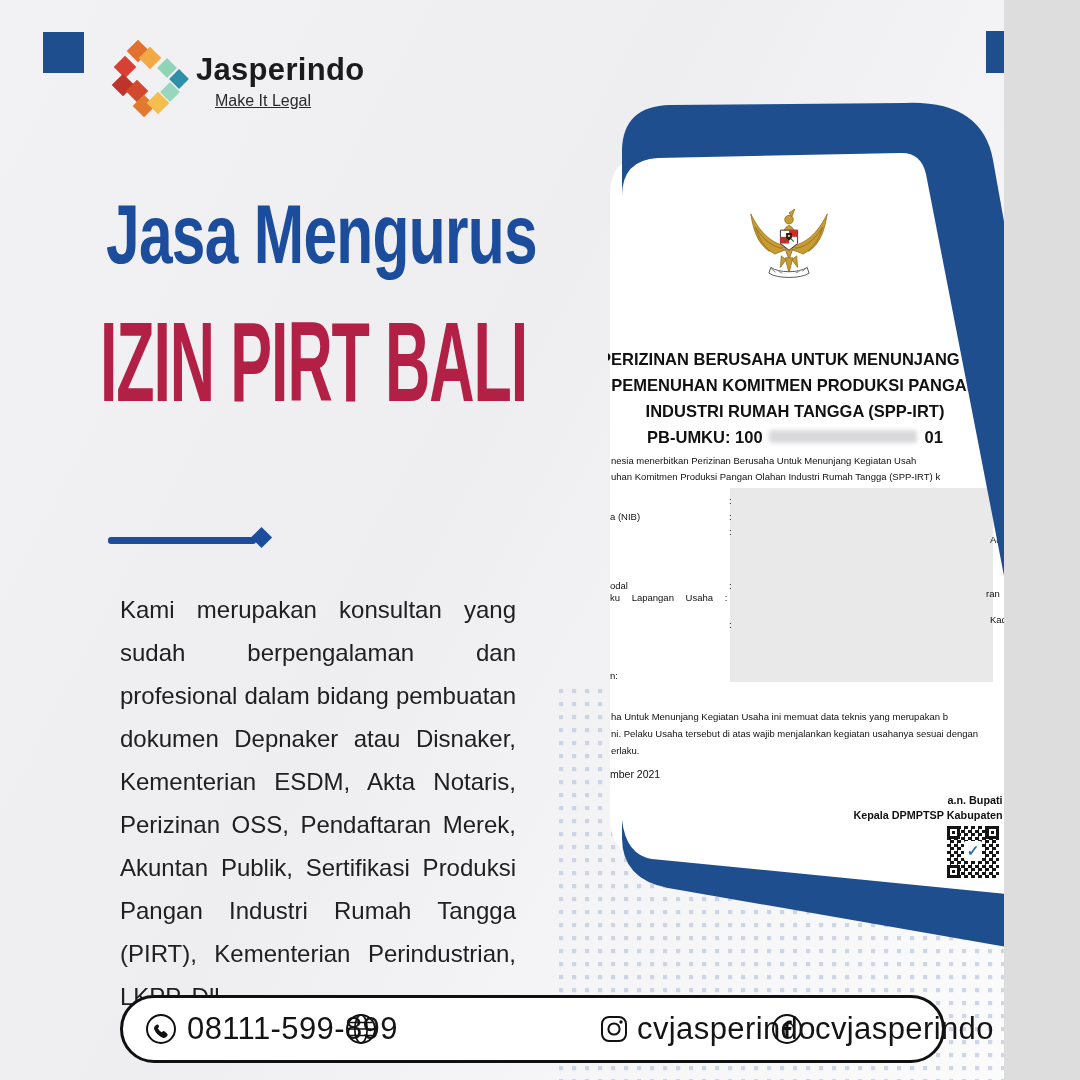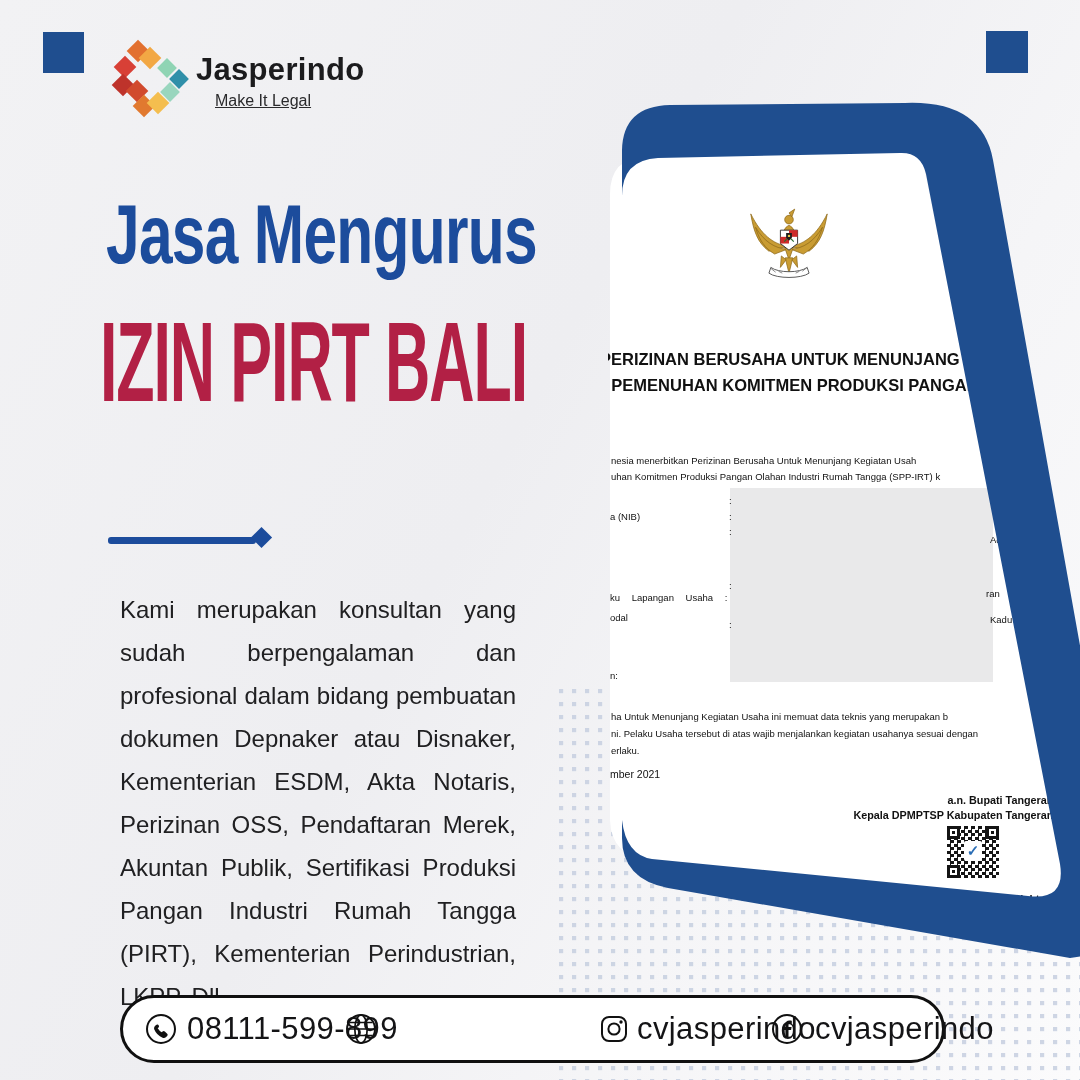--- a/index.html
+++ b/index.html
@@ -2,21 +2,21 @@
 <html><head>
 <meta charset="utf-8">
 <style>
   :root{
     --c-blue:#1F4E8F; --c-heading-blue:#1C4C9C; --c-heading-red:#B22045;
     --c-dot:#C6CFE0; --c-ink:#1C1C1E;
   }
   html,body{margin:0;padding:0;}
   body{font-family:"Liberation Sans",sans-serif;background:#ddd;}
   #canvas{
-    position:relative;width:1080px;height:1080px;overflow:hidden;
+    position:relative;width:1004px;height:1080px;overflow:hidden;
     background:linear-gradient(118deg,#f2f2f4 0%,#eeeef1 45%,#f5f5f7 70%,#fbfbfc 100%);
   }
   .abs{position:absolute;}
 
   
   .corner-square{position:absolute;background:var(--c-blue);}
   #sq-left{left:43px;top:32px;width:41px;height:41px;}
   #sq-right{left:986px;top:31px;width:42px;height:42px;}
 
   
@@ -51,21 +51,21 @@
   #cert-title-2{top:402px;}
   #cert-pbline{top:428px;left:600px;width:390px;text-align:center;font-size:16.5px;font-weight:700;white-space:nowrap;}
   .blur-strip{display:inline-block;width:148px;height:13px;background:#d9d9db;filter:blur(2px);border-radius:2px;vertical-align:baseline;margin:0 8px 0 6px;}
   .cert-small{font-size:9.5px;white-space:nowrap;}
   #cert-intro-0{left:611px;top:455px;}
   #cert-intro-1{left:611px;top:471px;}
   .colon{left:729px;font-size:9.5px;}
   #colon-r0{top:495px;}#colon-r1{top:511px;}#colon-r2{top:526px;}
   #colon-r3{top:580px;}#colon-r5{top:619px;}
   #field-nib{left:610px;top:511px;}
-  #field-modal{left:610px;top:612px;}
+  #field-modal{left:610px;top:580px;}
   #field-kbli{left:610px;top:592px;word-spacing:9px;}
   #field-note{left:610px;top:670px;}
   #frag-0{left:996px;top:518px;}
   #frag-1{left:990px;top:534px;}
   #frag-2{left:986px;top:588px;}
   #frag-3{left:990px;top:614px;text-align:right;}
   #redaction-box{left:730px;top:488px;width:263px;height:194px;background:#e9e9ea;}
   #cert-body-0{left:611px;top:711px;}
   #cert-body-1{left:611px;top:728px;}
   #cert-body-2{left:611px;top:745px;text-align:center;}
@@ -174,20 +174,22 @@
         <path d="M42 36 L48 36 L48 41 L45 44 L42 41 Z" fill="#1c1c1c"></path>
         <circle cx="45" cy="39" r="1.3" fill="#E7C64B"></circle>
         <path d="M47 42 l3 3 M43 42 l-3 3" stroke="#2c6e31" stroke-width="1.2"></path>
       </g>
       <path d="M24 78 C32 84 58 84 66 78 L64 72 C56 78 34 78 26 72 Z" fill="#fff" stroke="#555" stroke-width="1"></path>
       <path d="M26 73 l5 4 M34 76 l4 2 M52 78 l4 -2 M59 76 l5 -4" stroke="#777" stroke-width="0.9" fill="none"></path>
     </svg>
 
     <div class="abs cert-title-line" id="cert-title-0">PERIZINAN BERUSAHA UNTUK MENUNJANG KEGIATAN USAHA</div>
     <div class="abs cert-title-line" id="cert-title-1">PEMENUHAN KOMITMEN PRODUKSI PANGAN</div>
+    <div class="abs cert-title-line" id="cert-title-2">INDUSTRI RUMAH TANGGA (SPP-IRT)</div>
+    <div class="abs" id="cert-pbline"><span>PB-UMKU: 100</span><span class="blur-strip"></span><span>01</span></div>
 
     <div class="abs cert-small" id="cert-intro-0">nesia menerbitkan Perizinan Berusaha Untuk Menunjang Kegiatan Usah</div>
     <div class="abs cert-small" id="cert-intro-1">uhan Komitmen Produksi Pangan Olahan Industri Rumah Tangga (SPP-IRT) k</div>
 
     <div class="abs" id="redaction-box"></div>
 
     <div class="abs cert-small colon" id="colon-r0">:</div>
     <div class="abs cert-small colon" id="colon-r1">:</div>
     <div class="abs cert-small colon" id="colon-r2">:</div>
     <div class="abs cert-small colon" id="colon-r3">:</div>

